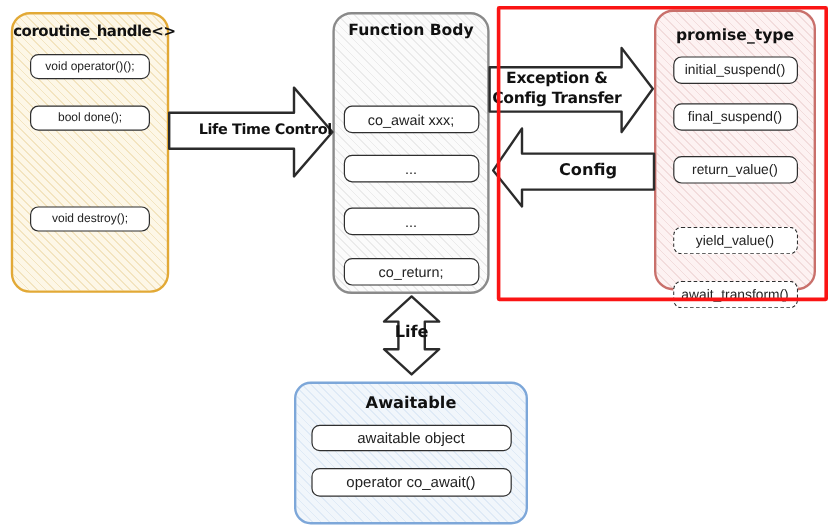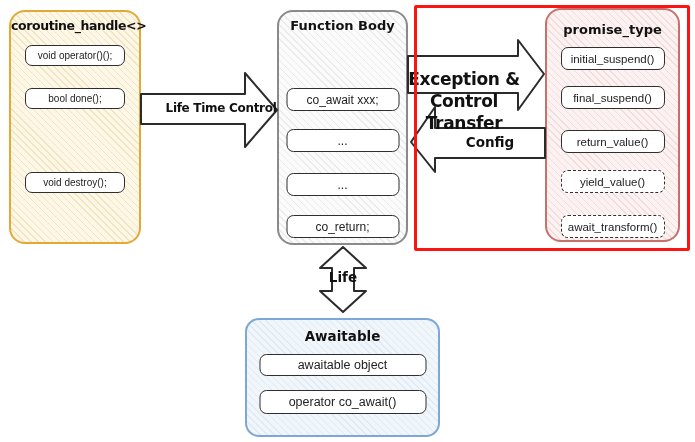--- a/index.html
+++ b/index.html
@@ -50,34 +50,34 @@
     position: absolute; left: 50%; transform: translateX(-50%);
     background: #ffffff;
     border: 1.6px solid #2F2F2F; border-radius: 7px;
     display: flex; align-items: center; justify-content: center;
     color: #222; white-space: nowrap;
   }
   .c-item { width: 100px; height: 21px; font-size: 10px; }
   .f-item { width: 113px; height: 23px; font-size: 12px; margin-top: 44px; }
   .p-item { width: 104px; height: 23px; font-size: 11.5px; }
   .a-item { width: 167px; height: 22px; font-size: 12.5px; text-align: center; }
-  .dashed { border-style: dashed; }
+  .dashed { border-style: dashed; margin-top: 19px; }
   
   .arrows {
     position: absolute; left: 0; top: 0; width: 695px; height: 442px;
     z-index: 2; pointer-events: none;
   }
   .arrows polygon { fill: #ffffff; stroke: #2B2B2B; stroke-width: 2; stroke-linejoin: round; }
   .arrow-label {
     position: absolute; z-index: 3; text-align: center;
     font-family: "DejaVu Sans", sans-serif; font-weight: 700; color: #111;
     pointer-events: none;
   }
   .lbl-ltc  { left: 155px; top: 101px; width: 132px; font-size: 12px; letter-spacing: -0.3px; }
-  .lbl-exc  { left: 404px; top: 68px;  width: 120px; font-size: 17px; line-height: 1.3; letter-spacing: -0.3px; }
+  .lbl-exc  { left: 404px; top: 58px;  width: 120px; font-size: 13px; line-height: 1.3; letter-spacing: -0.3px; }
   .lbl-exc span { display: block; }
   .lbl-cfg  { left: 443px; top: 134px; width: 94px;  font-size: 13.5px; }
   .lbl-data { left: 315px; top: 269px; width: 56px;  font-size: 13.5px; }
   
   .red-rect {
     position: absolute; left: 414px; top: 5px; width: 276px; height: 246px;
     border: 3px solid #FA1414; border-radius: 2px;
     z-index: 4; pointer-events: none; background: transparent;
   }
 </style>
@@ -119,20 +119,20 @@
 
   <div class="box box-awaitable">
     <div class="box-title t-awaitable">Awaitable</div>
     <div class="item a-item" style="top:34px">awaitable object</div>
     <div class="item a-item" style="top:70px; height:24px">operator co_await()</div>
   </div>
 
   <div class="arrow-label lbl-ltc">Life Time Control</div>
   <div class="arrow-label lbl-exc">
     <span>Exception &amp;</span>
-    <span>Control Transfer</span>
+    <span>Config Transfer</span>
   </div>
   <div class="arrow-label lbl-cfg">Config</div>
   <div class="arrow-label lbl-data">Life</div>
 
   <div class="red-rect"></div>
 
 </div>
 
 </body></html>

